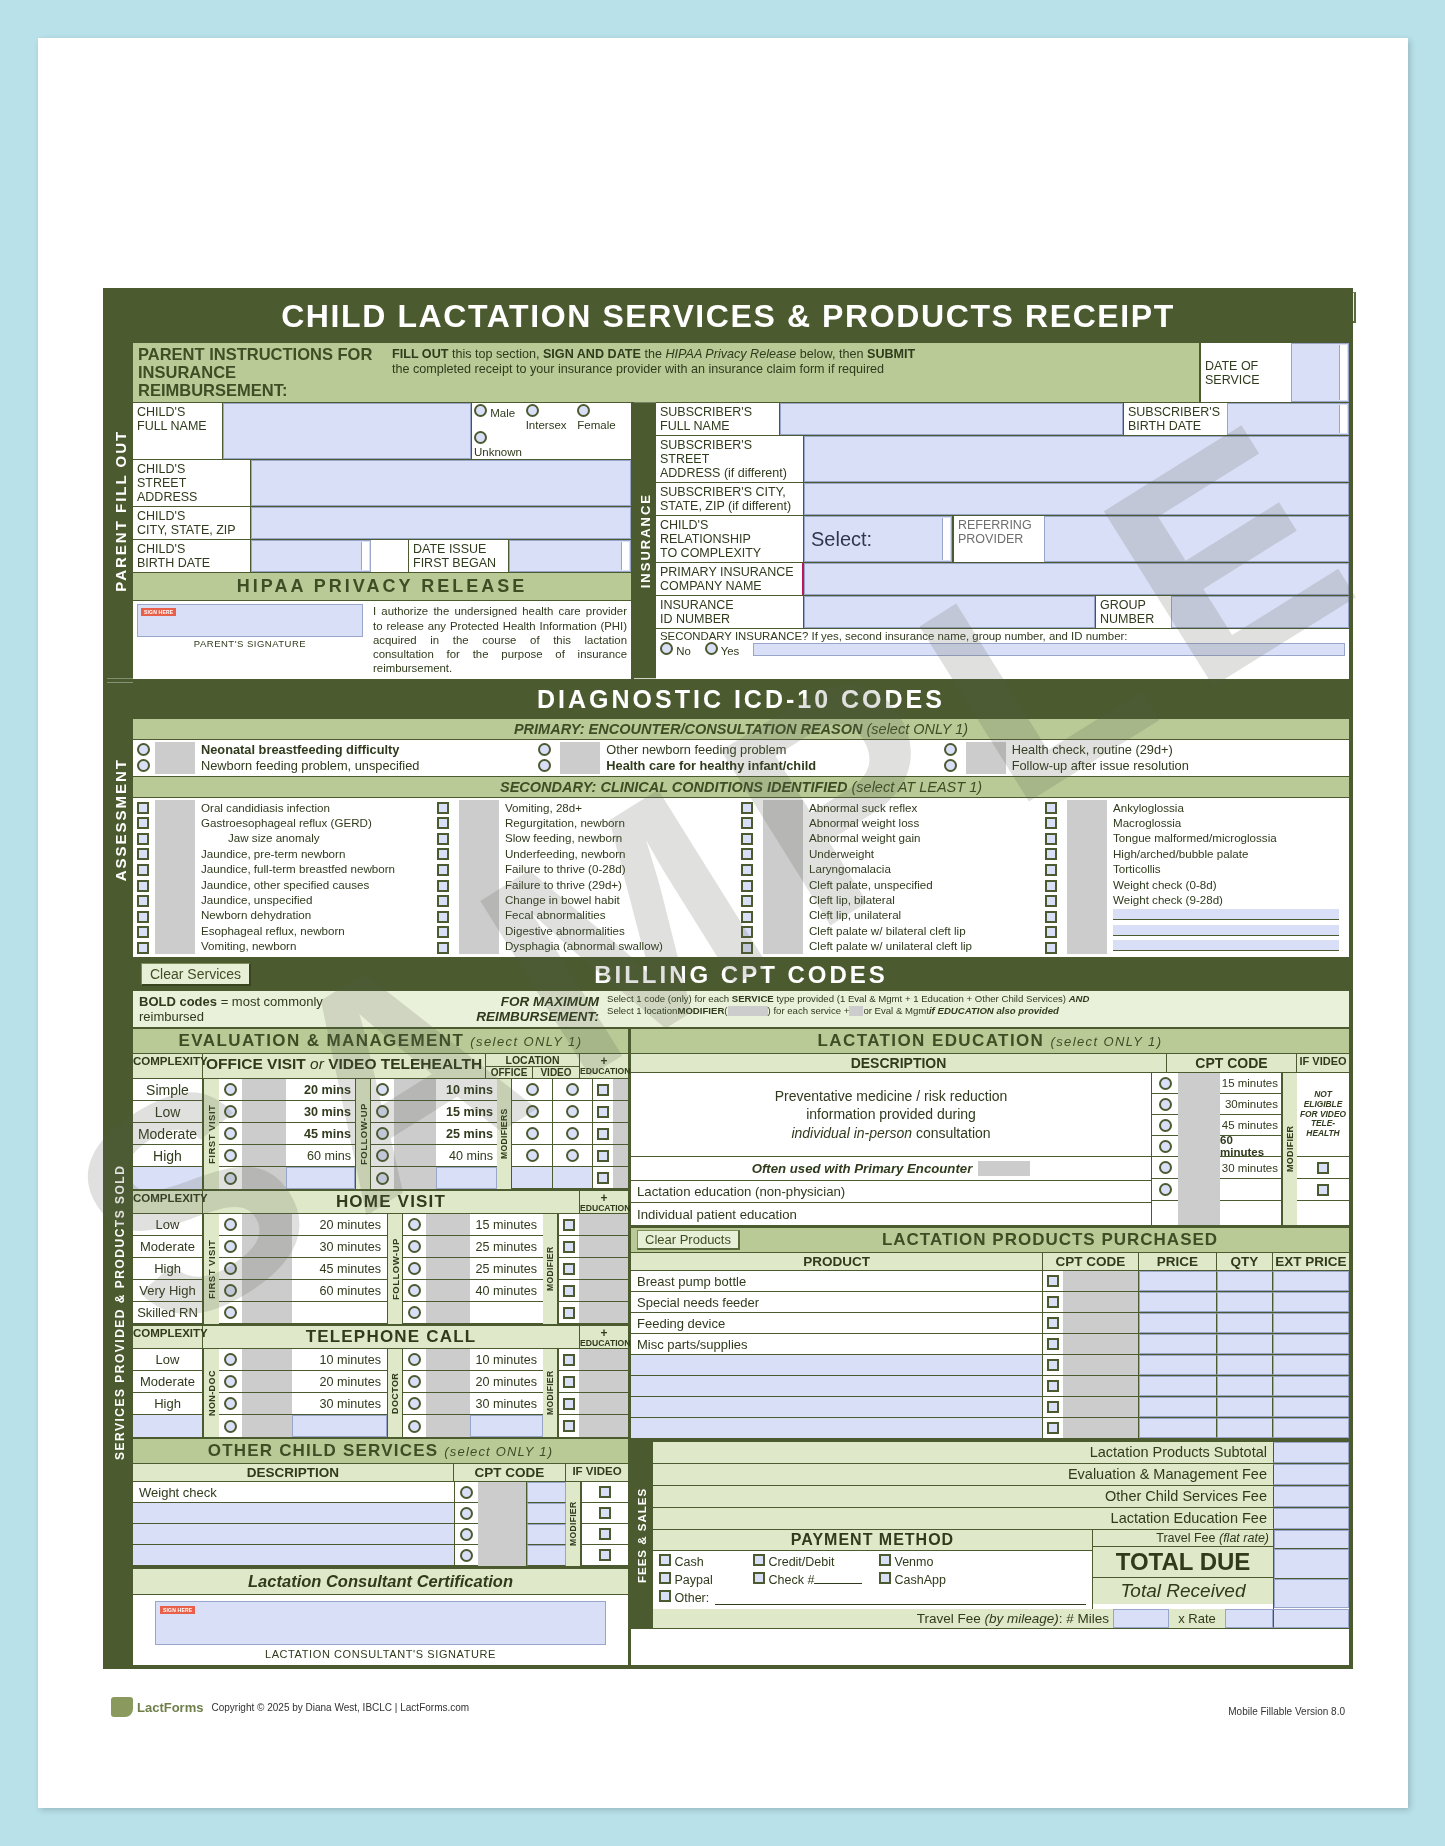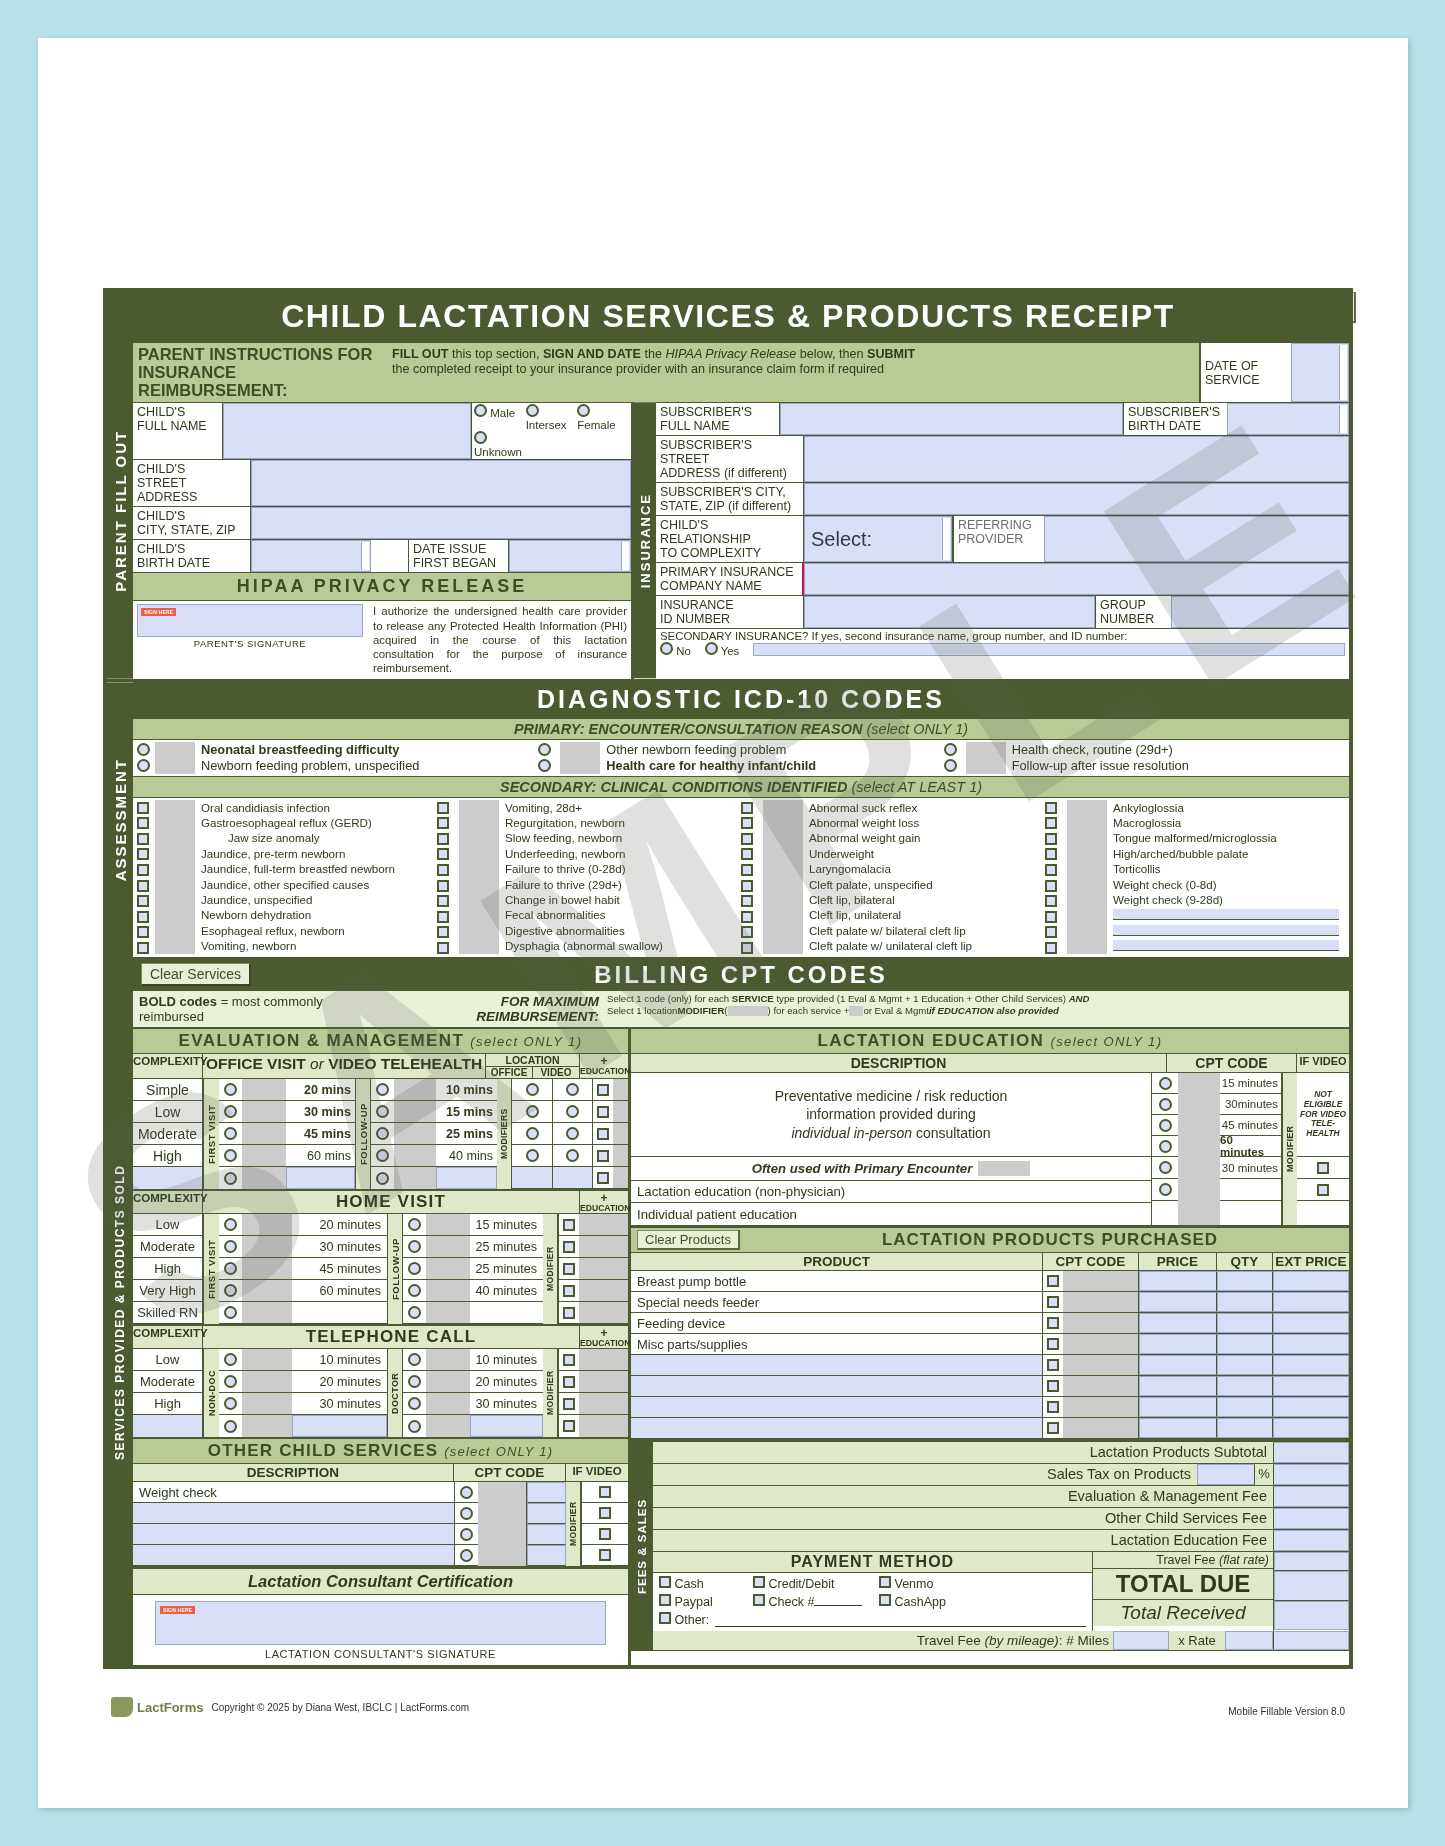--- a/index.html
+++ b/index.html
@@ -1013,26 +1013,20 @@
 
             <div class="row" style="border-top:3px solid #4b5a2f;">
               <div class="vlabel" style="width:22px;font-size:11.5px;letter-spacing:1px;">FEES &amp; SALES</div>
               <div style="flex:1;">
                 <div id="fee-lines">
                     <div class="row" style="border-bottom: 1px solid rgb(75, 90, 47); height: 22px; background: rgb(223, 233, 201);">
                       <div style="flex: 1 1 0%; text-align: right; padding: 2px 6px 0px 0px; font-size: 14.5px; color: rgb(47, 59, 28);">Lactation Products Subtotal</div>
                       <div class="inp" style="width: 76px; border-left: 1px solid rgb(75, 90, 47);"></div>
                     </div>
                     <div class="row" style="border-bottom: 1px solid rgb(75, 90, 47); height: 22px; background: rgb(223, 233, 201);">
-                      <div style="flex: 1 1 0%; text-align: right; padding: 2px 6px 0px 0px; font-size: 14.5px; color: rgb(47, 59, 28);">Sales Tax on Products</div>
-                      <div class="inp" style="width: 58px; border-right: 1px solid rgb(75, 90, 47);"></div>
-                      <div style="width: 18px; text-align: center; font-size: 13px; color: rgb(47, 59, 28); padding-top: 2px;">%</div>
-                      <div class="inp" style="width: 76px; border-left: 1px solid rgb(75, 90, 47);"></div>
-                    </div>
-                    <div class="row" style="border-bottom: 1px solid rgb(75, 90, 47); height: 22px; background: rgb(223, 233, 201);">
                       <div style="flex: 1 1 0%; text-align: right; padding: 2px 6px 0px 0px; font-size: 14.5px; color: rgb(47, 59, 28);">Evaluation &amp; Management Fee</div>
                       <div class="inp" style="width: 76px; border-left: 1px solid rgb(75, 90, 47);"></div>
                     </div>
                     <div class="row" style="border-bottom: 1px solid rgb(75, 90, 47); height: 22px; background: rgb(223, 233, 201);">
                       <div style="flex: 1 1 0%; text-align: right; padding: 2px 6px 0px 0px; font-size: 14.5px; color: rgb(47, 59, 28);">Other Child Services Fee</div>
                       <div class="inp" style="width: 76px; border-left: 1px solid rgb(75, 90, 47);"></div>
                     </div>
                     <div class="row" style="border-bottom: 1px solid rgb(75, 90, 47); height: 22px; background: rgb(223, 233, 201);">
                       <div style="flex: 1 1 0%; text-align: right; padding: 2px 6px 0px 0px; font-size: 14.5px; color: rgb(47, 59, 28);">Lactation Education Fee</div>
                       <div class="inp" style="width: 76px; border-left: 1px solid rgb(75, 90, 47);"></div>

